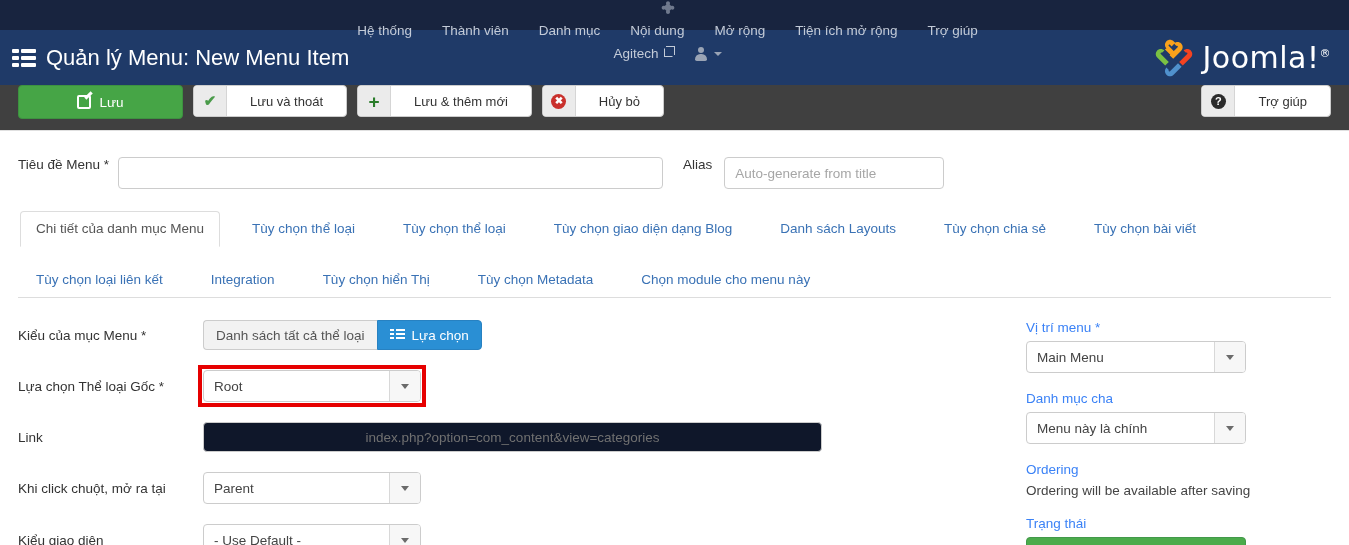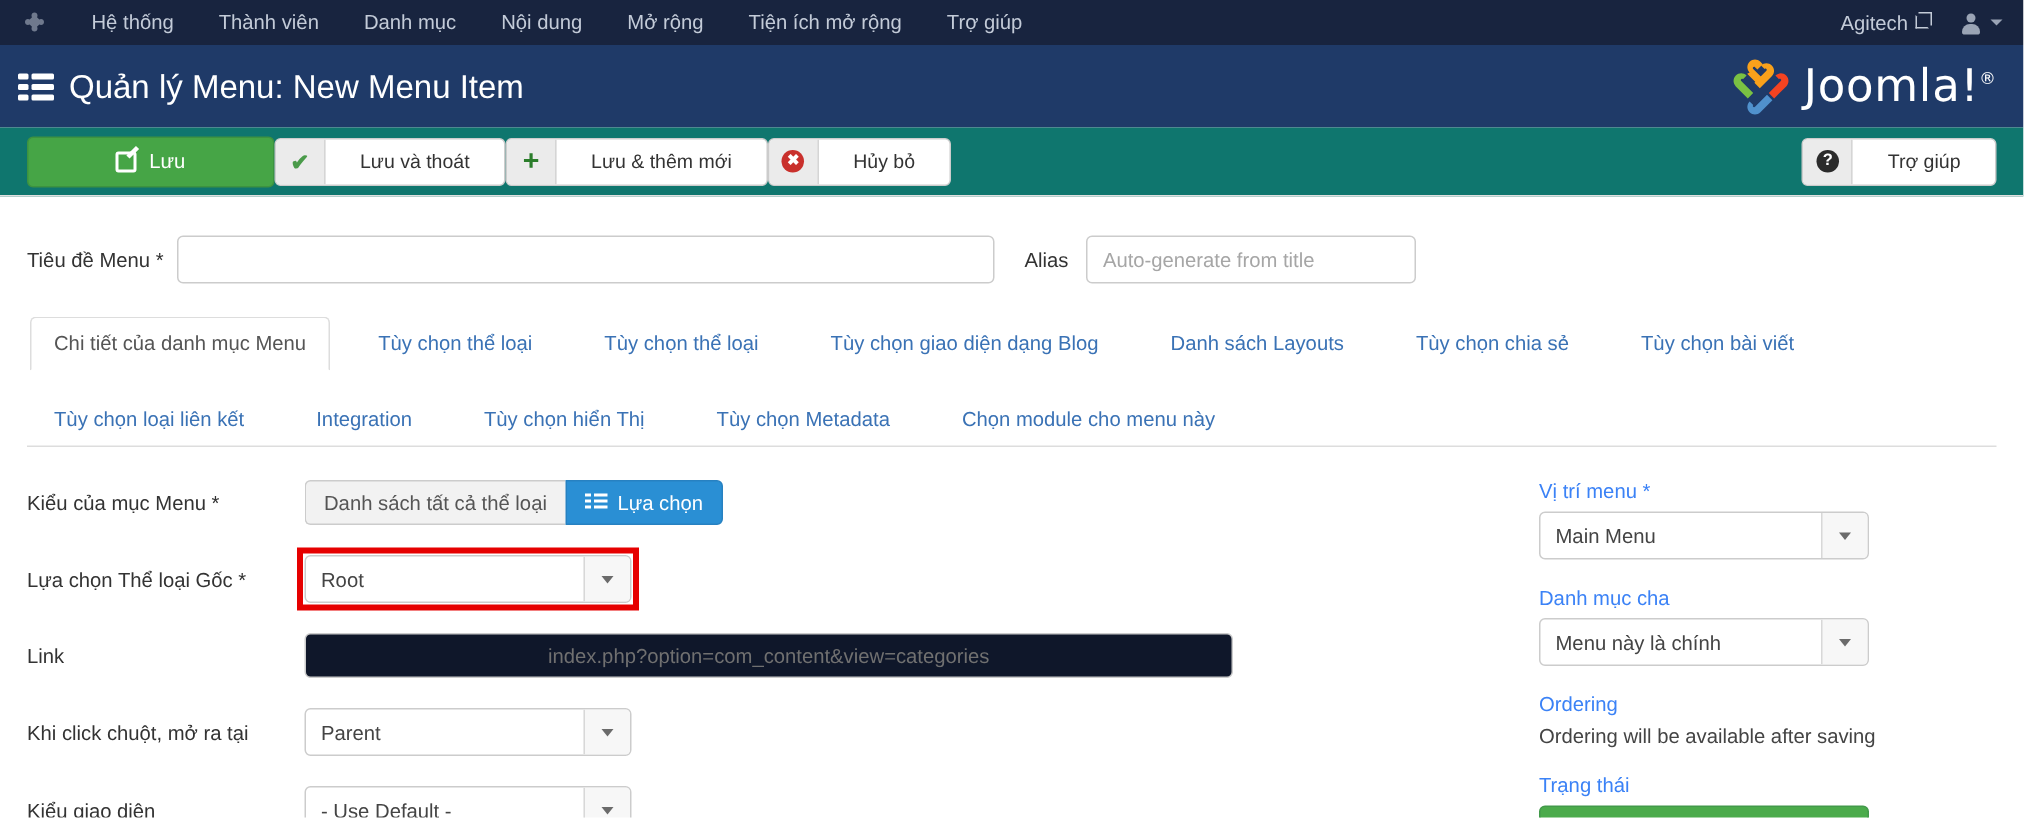--- a/index.html
+++ b/index.html
@@ -18,20 +18,21 @@
   }
 
   
   .topbar {
     height: 30px;
     background: #18243f;
     display: flex;
     align-items: center;
     padding: 0 14px 0 0;
     box-sizing: border-box;
+    flex-direction: column;
   }
   .topbar-logo {
     width: 46px;
     display: flex;
     align-items: center;
     justify-content: center;
     flex: 0 0 auto;
   }
   .joomla-mini {
     width: 16px; height: 16px;
@@ -160,26 +161,27 @@
     position: relative;
   }
   .joomla-reg {
     font-size: 11px;
     vertical-align: super;
   }
 
   
   .toolbar {
     height: 46px;
-    background: #0f766e;
+    background: #404040;
     border-bottom: 1px solid #e0e0e0;
     display: flex;
-    align-items: center;
+    align-items: flex-start;
     padding: 0 18px;
     box-sizing: border-box;
+    gap: 10px;
   }
   .toolbar-spacer { flex: 1 1 auto; }
 
   .btn {
     display: inline-flex;
     align-items: stretch;
     height: 30px;
     border: 1px solid #cccccc;
     border-radius: 4px;
     background: #ffffff;
@@ -243,21 +245,21 @@
     display: flex; align-items: center; justify-content: center;
     line-height: 1;
   }
 
   
   .content {
     padding: 0 18px;
   }
   .title-row {
     display: flex;
-    align-items: center;
+    align-items: flex-start;
     padding-top: 26px;
     padding-bottom: 4px;
   }
   .lbl-menutitle {
     width: 100px;
     font-size: 13.5px;
     color: #333;
   }
   .inp {
     border: 1px solid #cccccc;

